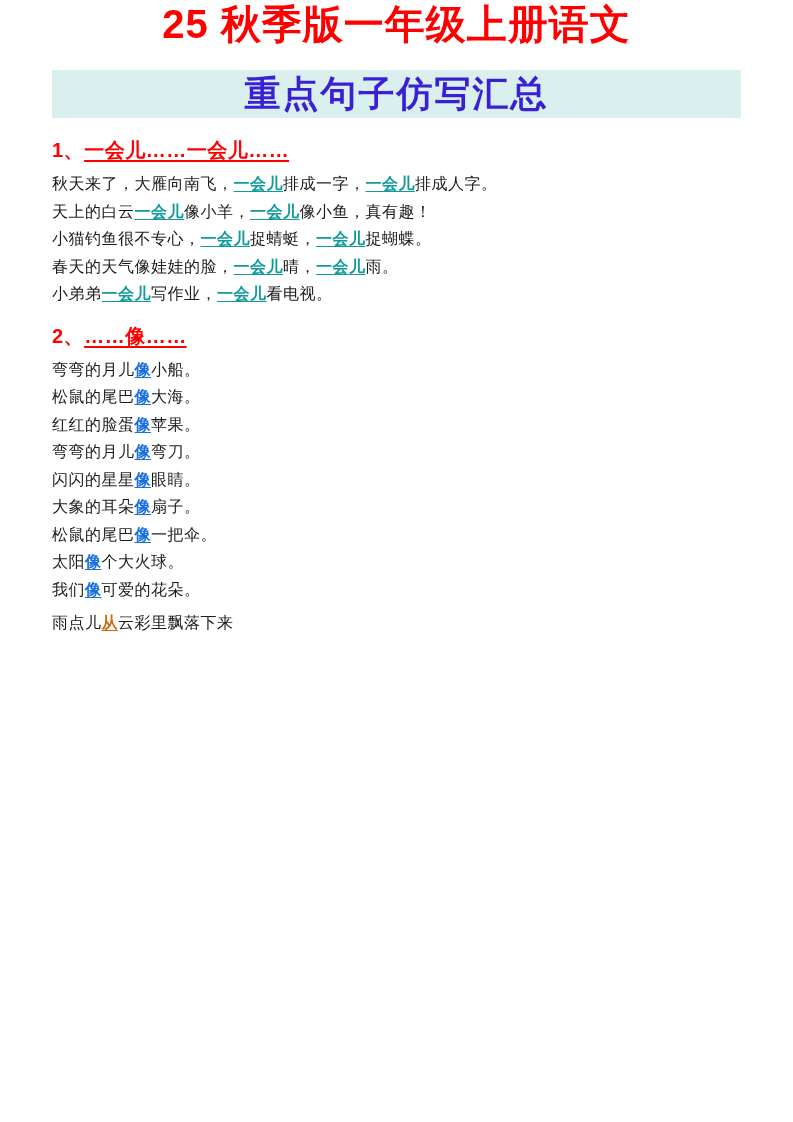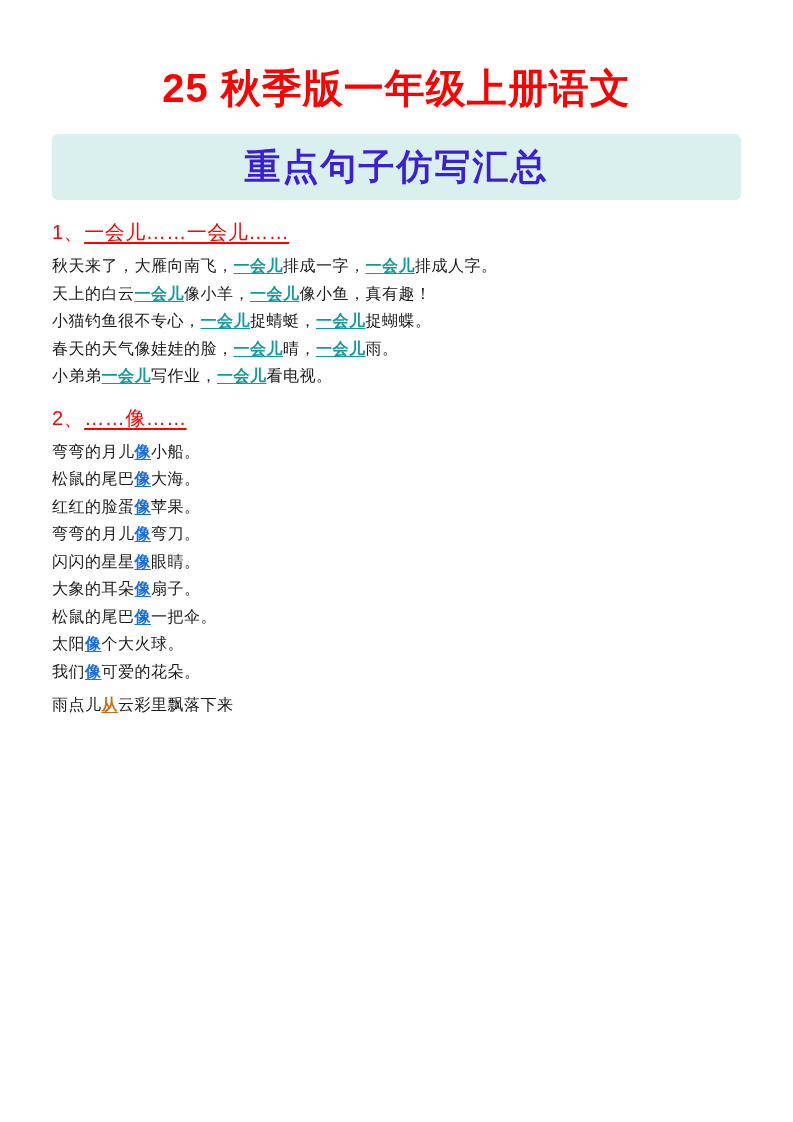--- a/index.html
+++ b/index.html
@@ -15,55 +15,53 @@
     overflow: hidden;
   }
   .page {
     position: relative;
     width: 793px;
     height: 1122px;
     box-sizing: border-box;
     padding: 0 52px;
   }
   .main-title {
-    margin: 12px;
-    padding-top: 52px;
+    margin: 0;
     text-align: center;
     font-size: 40px;
     font-weight: bold;
     letter-spacing: 1px;
     color: #ff0000;
     line-height: 1.2;
     white-space: nowrap;
   }
   .subtitle-band {
     margin-top: 22px;
     background: #d9f0ee;
-    height: 66px;
+    height: 48px;
     display: flex;
     align-items: center;
     justify-content: center;
-    border-radius: 6px;
   }
   .subtitle {
     font-size: 36px;
     font-weight: bold;
     color: #3b1fd4;
     letter-spacing: 2px;
     line-height: 1;
   }
   .content {
     margin-top: 18px;
   }
   .section {
     margin-bottom: 6px;
   }
   .section-heading {
     font-size: 20px;
-    font-weight: normal;
+    font-weight: bold;
     color: #ff0000;
     margin: 14px 0 6px 0;
     line-height: 1.4;
     letter-spacing: 0.5px;
   }
   .section-heading .num {
     color: #ff0000;
   }
   .section-heading .pat {
     text-decoration: underline;

